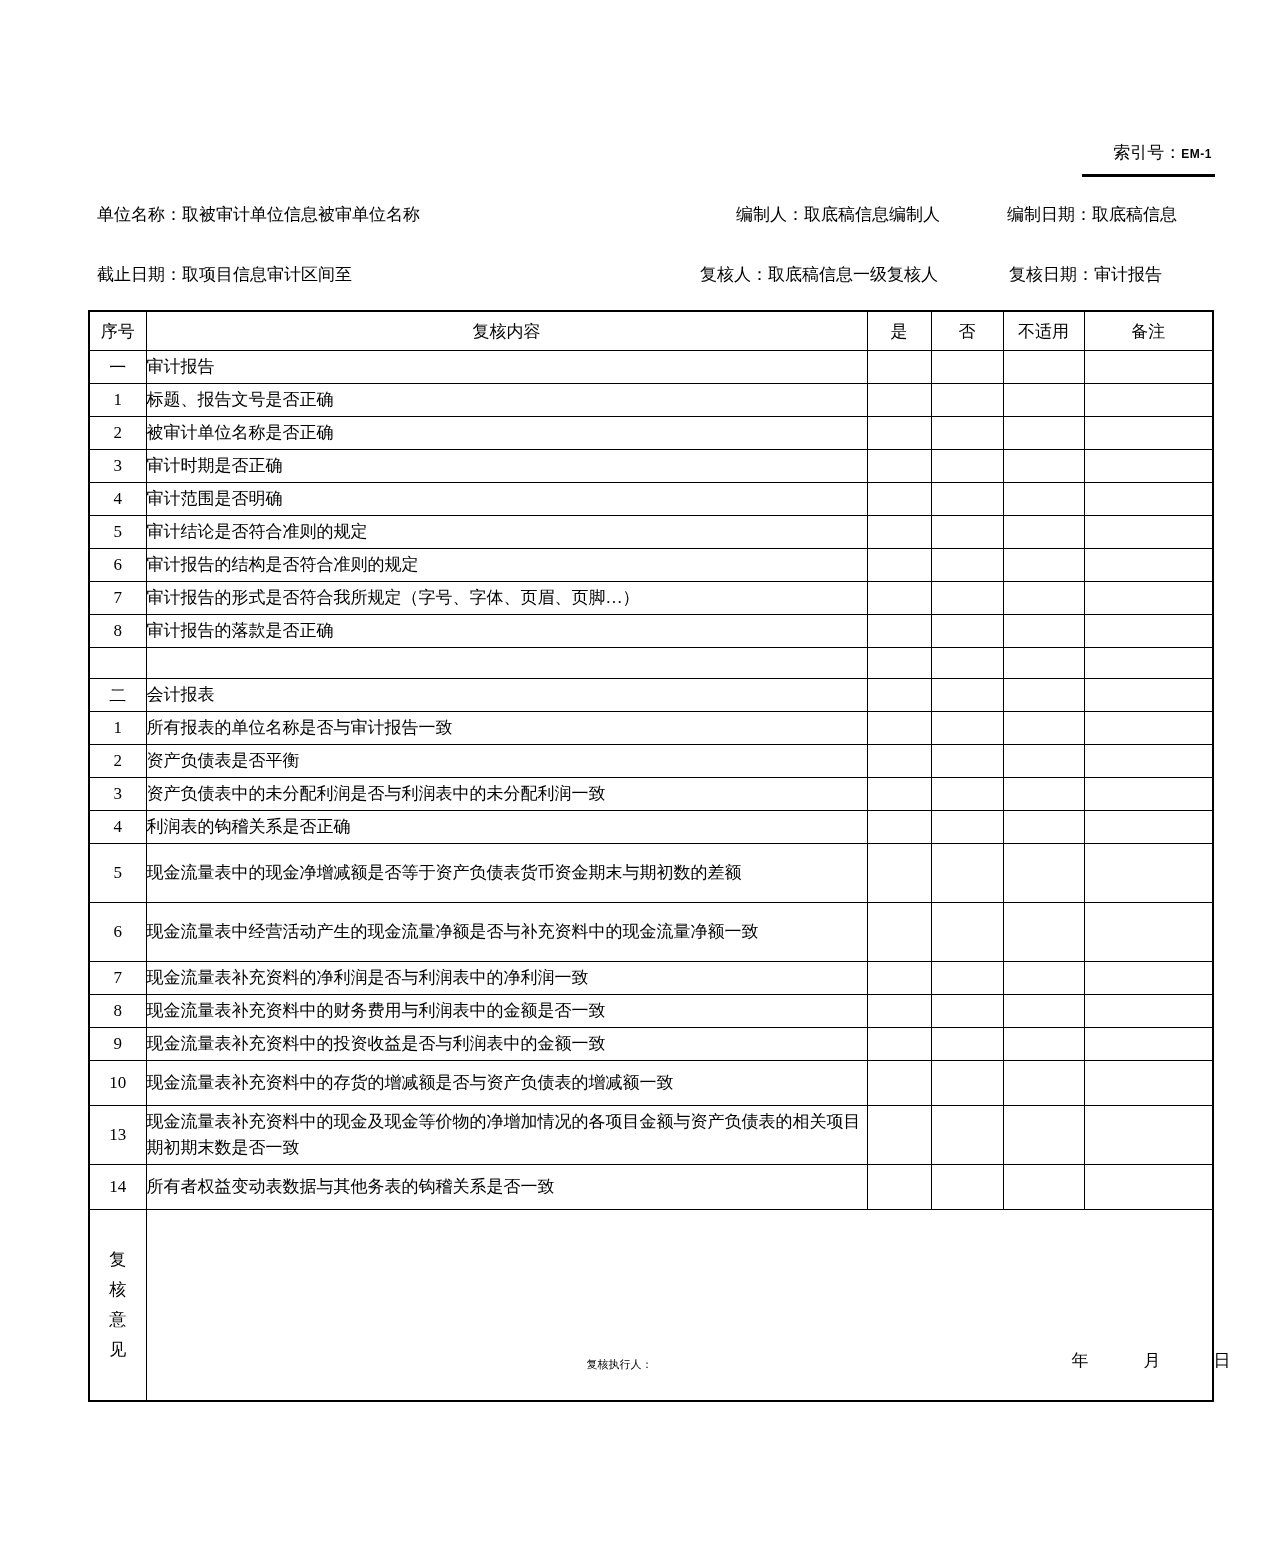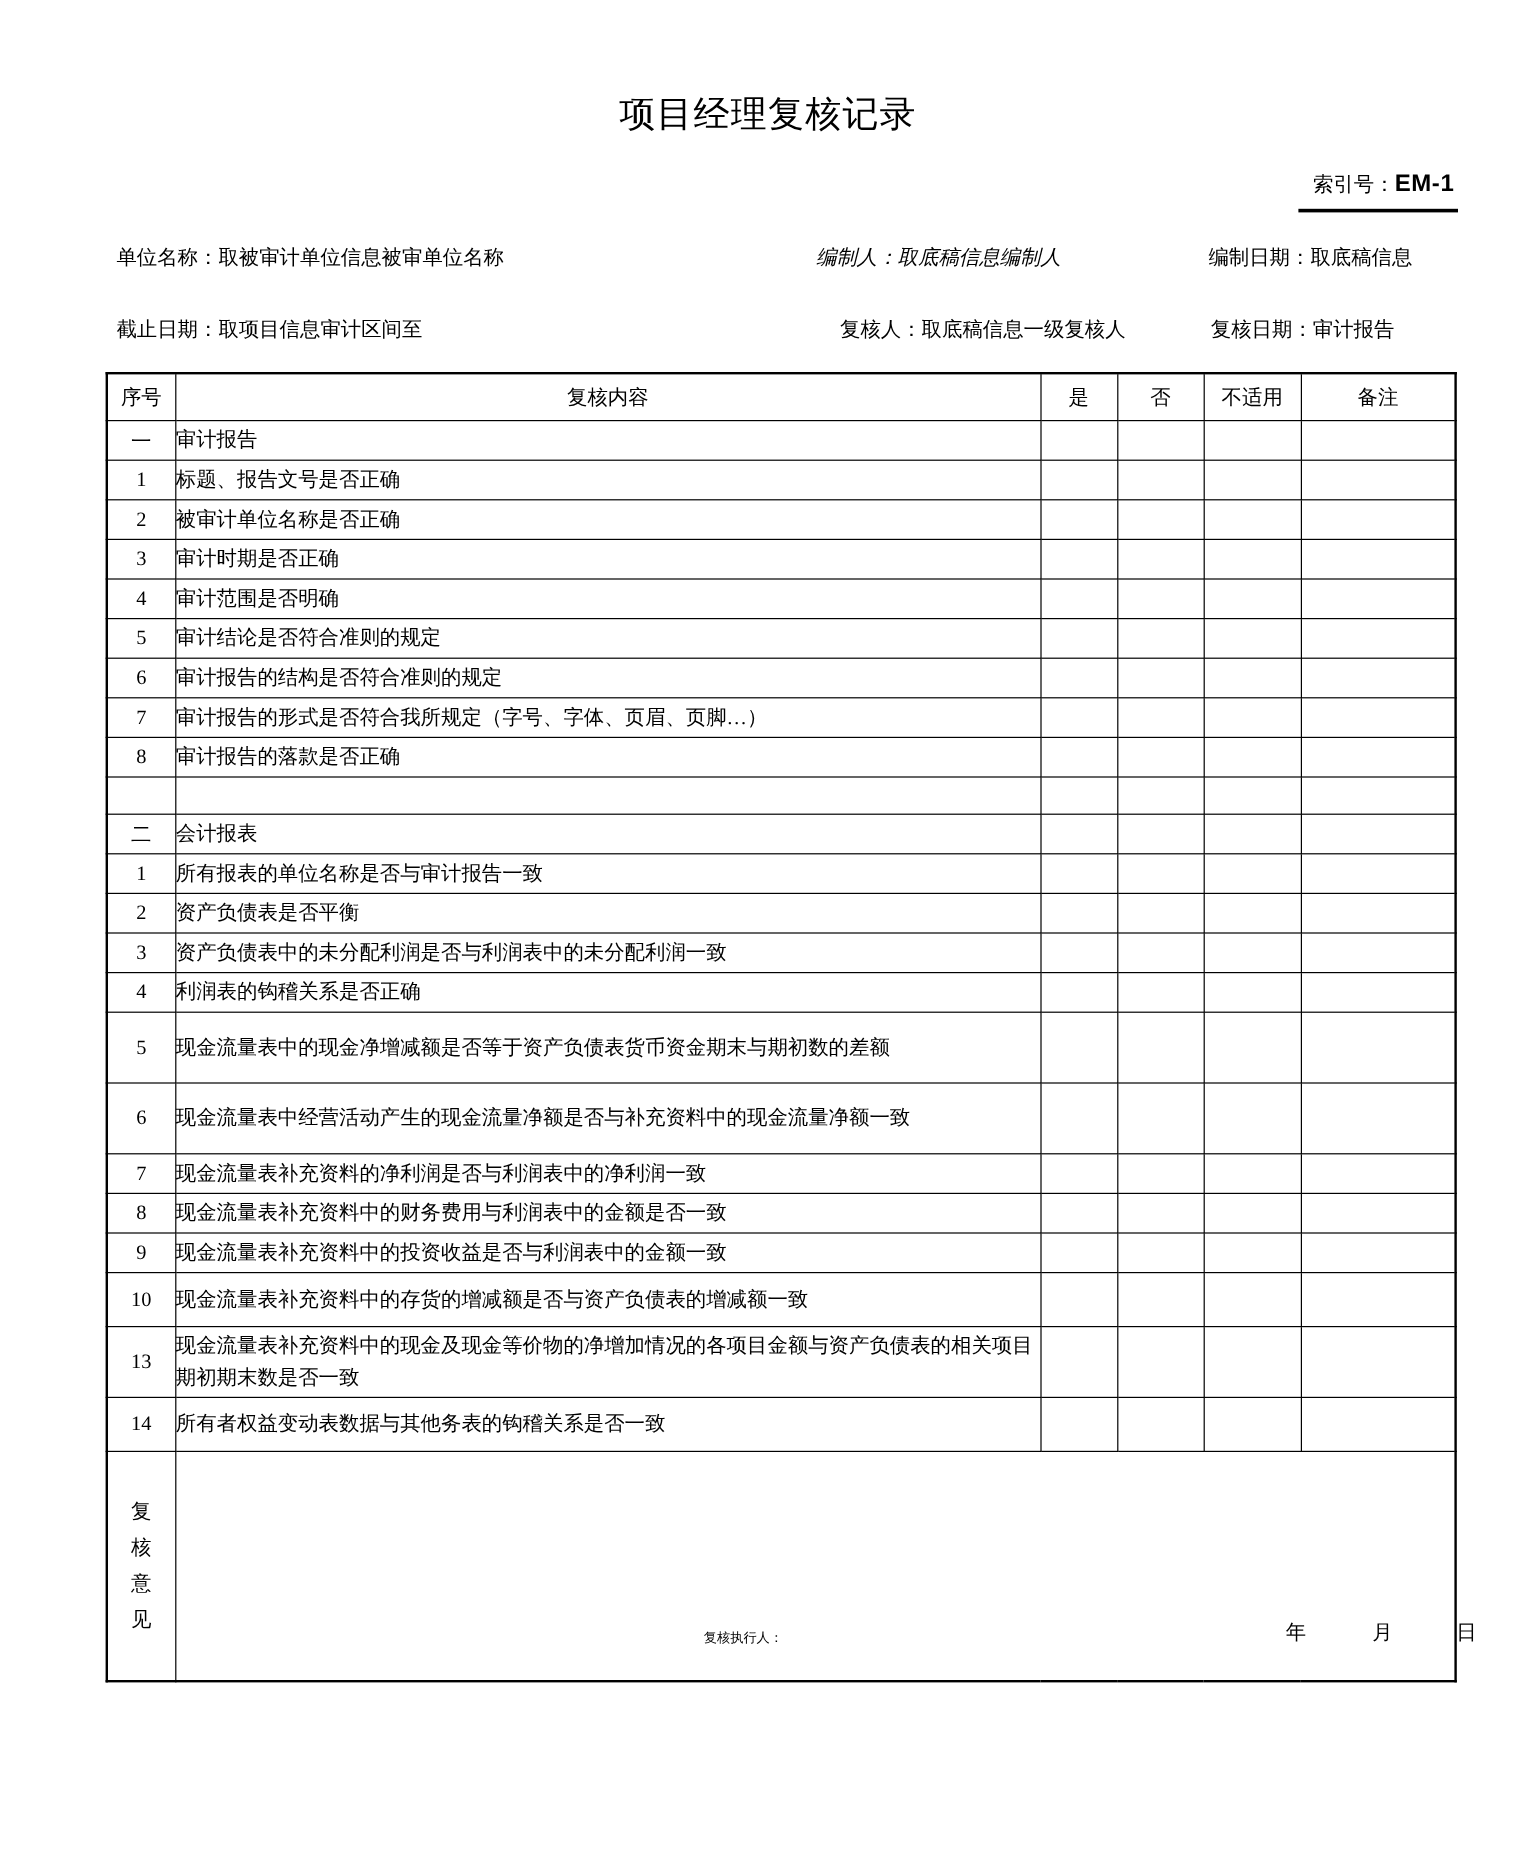--- a/index.html
+++ b/index.html
@@ -43,21 +43,21 @@
     width: 1212px;
     text-align: right;
     font-size: 17px;
     line-height: 24px;
     white-space: nowrap;
   }
   .index-label { font-family: "Liberation Serif","DejaVu Serif",serif; }
   .index-value {
     font-family: "Liberation Sans", sans-serif;
     font-weight: bold;
-    font-size: 20px;
+    font-size: 12px;
     letter-spacing: 0.5px;
   }
   .index-rule {
     position: absolute;
     top: 174px;
     left: 1082px;
     width: 133px;
     height: 3px;
     background: #000;
   }
@@ -68,21 +68,21 @@
     left: 0;
     width: 1280px;
     font-size: 17px;
     line-height: 24px;
     white-space: nowrap;
   }
   .meta-row-1 { top: 203px; }
   .meta-row-2 { top: 263px; }
   .meta-cell { position: absolute; }
   .m-unit      { left: 97px;  }
-  .m-preparer  { left: 680px; font-style: italic; }
+  .m-preparer  { left: 736px; }
   .m-prepdate  { left: 1007px;}
   .m-deadline  { left: 97px;  }
   .m-reviewer  { left: 700px; }
   .m-revdate   { left: 1009px;}
 
   
   table.checklist {
     position: absolute;
     top: 310px;
     left: 88px;
@@ -165,21 +165,20 @@
   }
   .ymd-y { left: 925px; }
   .ymd-m { left: 997px; }
   .ymd-d { left: 1067px; }
 </style>
 </head>
 <body>
 
 <div class="page">
 
-  <div class="doc-title">项目经理复核记录</div>
 
   <div class="index-block">
     <span class="index-label">索引号：</span><span class="index-value">EM-1</span>
   </div>
   <div class="index-rule"></div>
 
   <div class="meta-row meta-row-1">
     <span class="meta-cell m-unit">单位名称：取被审计单位信息被审单位名称</span>
     <span class="meta-cell m-preparer">编制人：取底稿信息编制人</span>
     <span class="meta-cell m-prepdate">编制日期：取底稿信息</span>

